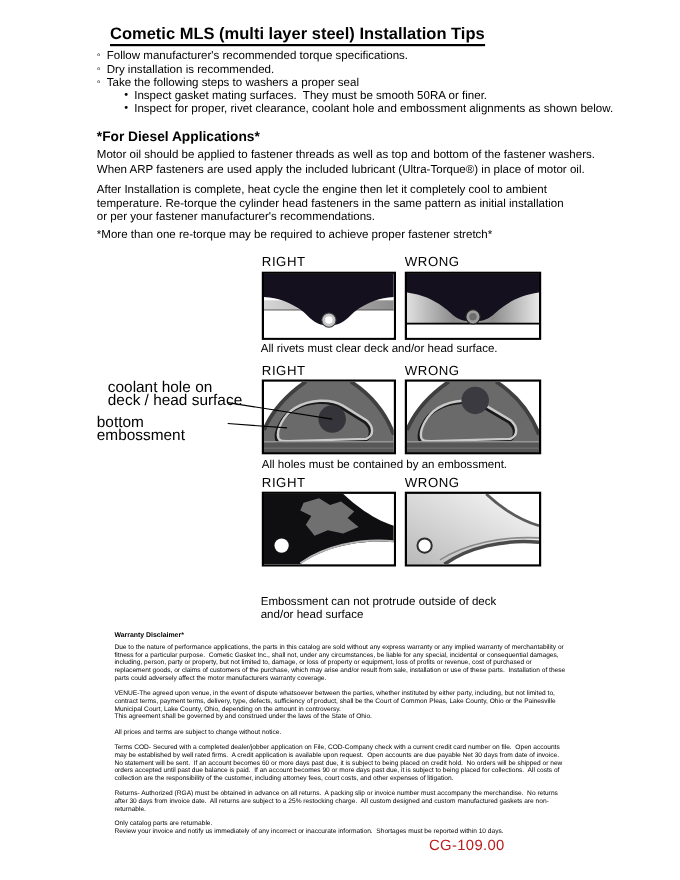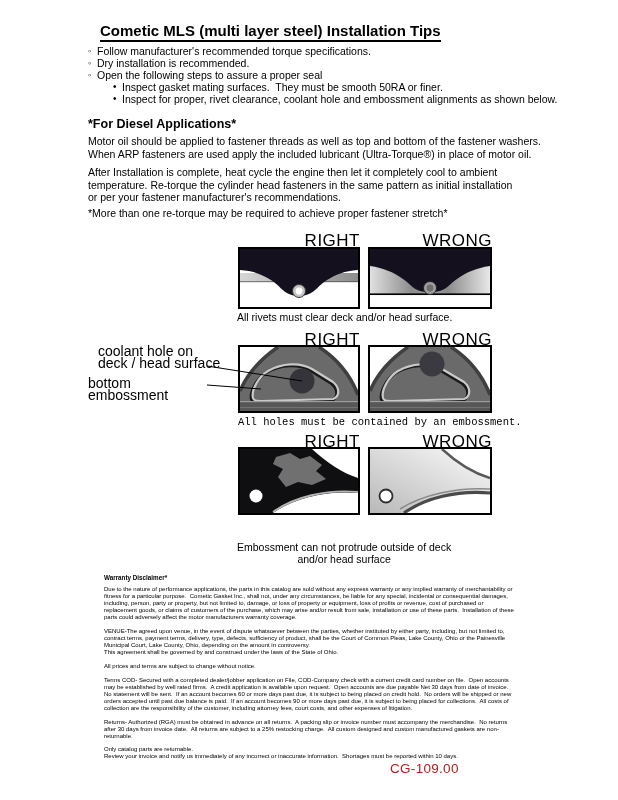--- a/index.html
+++ b/index.html
@@ -22,24 +22,24 @@
   .bullet.lvl2{padding-left:25px;}
   .bullet.lvl2 .marker{font-size:10px;}
 
   
   .diesel-heading{left:88px;top:117px;font-size:12.5px;font-weight:bold;}
   .diesel-p1{left:88px;top:135px;font-size:10.5px;line-height:12.6px;}
   .diesel-p2{left:88px;top:166px;font-size:10.5px;line-height:12.6px;}
   .diesel-note{left:88px;top:207px;font-size:10.5px;}
 
   
-  .fig-label{font-size:17px;letter-spacing:0.5px;text-align:right;}
+  .fig-label{font-size:12px;letter-spacing:0.5px;text-align:left;}
   .fig-box{border:2px solid #000;background:#fff;box-sizing:border-box;}
   .fig-box svg{display:block;width:100%;height:100%;}
-  .fig-caption{font-size:10.5px;line-height:12px;text-align:center;}
+  .fig-caption{font-size:10.5px;line-height:12px;}
   .annot{font-size:14px;line-height:11.8px;text-align:left;}
 
   
   .disclaimer{left:104px;top:574px;width:414px;font-size:6px;line-height:7.1px;}
   .disclaimer .dhead{font-weight:bold;font-size:6.3px;margin-bottom:5px;}
   .disclaimer .dpara{margin-bottom:6.5px;white-space:pre-wrap;}
 
   .page-number{left:390px;top:761px;font-size:13.5px;letter-spacing:0.3px;color:#b91c1c;}
 </style>
 </head>
@@ -55,21 +55,21 @@
     <div class="bullet lvl1">
       <span class="marker">◦</span>
       <span class="pre">Follow manufacturer's recommended torque specifications.</span>
     </div>
     <div class="bullet lvl1">
       <span class="marker">◦</span>
       <span class="pre">Dry installation is recommended.</span>
     </div>
     <div class="bullet lvl1">
       <span class="marker">◦</span>
-      <span class="pre">Open the following steps to assure a proper seal</span>
+      <span class="pre">Take the following steps to washers a proper seal</span>
     </div>
     <div class="bullet lvl2">
       <span class="marker">•</span>
       <span class="pre">Inspect gasket mating surfaces.  They must be smooth 50RA or finer.</span>
     </div>
     <div class="bullet lvl2">
       <span class="marker">•</span>
       <span class="pre">Inspect for proper, rivet clearance, coolant hole and embossment alignments as shown below.</span>
     </div>
   </div>
@@ -156,21 +156,21 @@
       <path d="M120,0 L81,0 C98,11 112,27 120,48 Z" fill="#ffffff"></path>
       <path d="M81,0 C98,11 112,27 120,48" stroke="#3f3f3f" stroke-width="3.5" fill="none"></path>
       <path d="M13,51 C11,44 18,30 28,24 C42,16 60,15 72,22 L94,35 C101,41 101,49 94,52 L22,54 C16,54 14,54 13,51 Z" stroke="#191919" stroke-width="3" fill="none" transform="translate(-1.5,1.5)"></path>
       <path d="M13,51 C11,44 18,30 28,24 C42,16 60,15 72,22 L94,35 C101,41 101,49 94,52 L22,54 C16,54 14,54 13,51 Z" stroke="#c9c9c9" stroke-width="2.2" fill="none"></path>
       <circle cx="62" cy="17" r="12.5" fill="#3a3a40"></circle>
       <rect x="0" y="55" width="120" height="9" fill="#575757"></rect>
       <rect x="0" y="54" width="120" height="1.2" fill="#9c9c9c"></rect>
       <rect x="0" y="60" width="120" height="0.8" fill="#7a7a7a"></rect>
     </svg>
   </div>
-  <div class="abs fig-caption" style="left:238px;top:416px;font-family:Liberation Mono, monospace;">All holes must be contained by an embossment.</div>
+  <div class="abs fig-caption" style="left:238px;top:416px;">All holes must be contained by an embossment.</div>
 
   <svg class="abs" style="left:205px;top:340px;pointer-events:none;" width="100" height="55" viewBox="0 0 100 55">
     <line x1="2" y1="26" x2="97" y2="41" stroke="#000" stroke-width="1"></line>
     <line x1="2" y1="45" x2="56" y2="49" stroke="#000" stroke-width="1"></line>
   </svg>
 
   <div class="abs fig-label" style="left:238px;top:432px;width:122px;">RIGHT</div>
   <div class="abs fig-label" style="left:368px;top:432px;width:124px;">WRONG</div>
 
   <div class="abs fig-box" style="left:238px;top:447px;width:122px;height:68px;">

